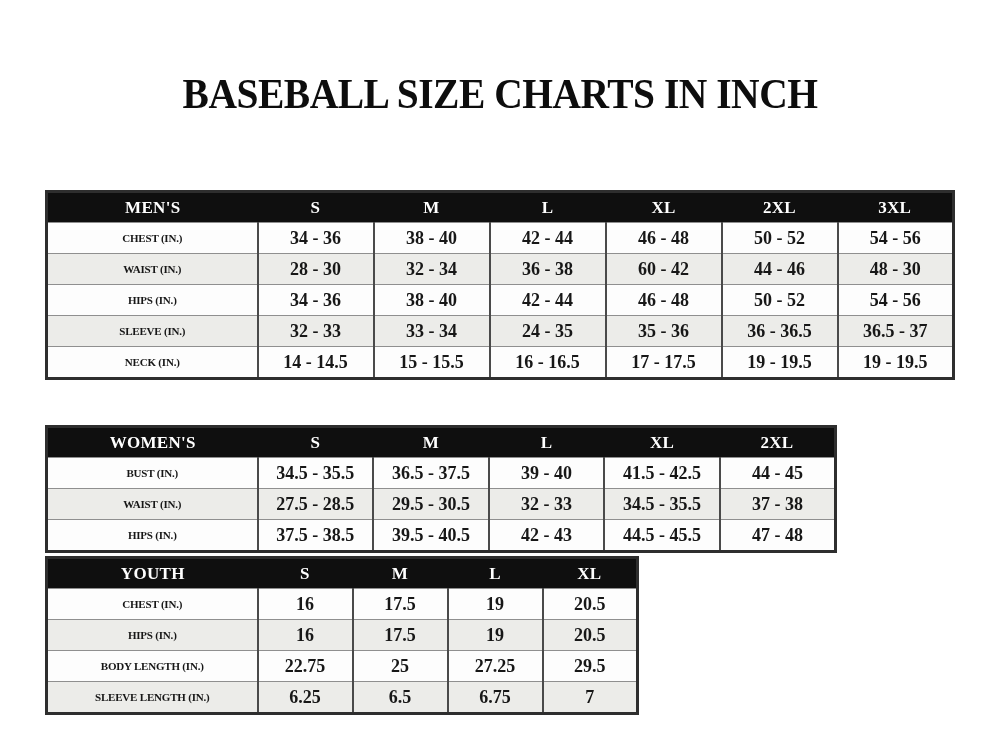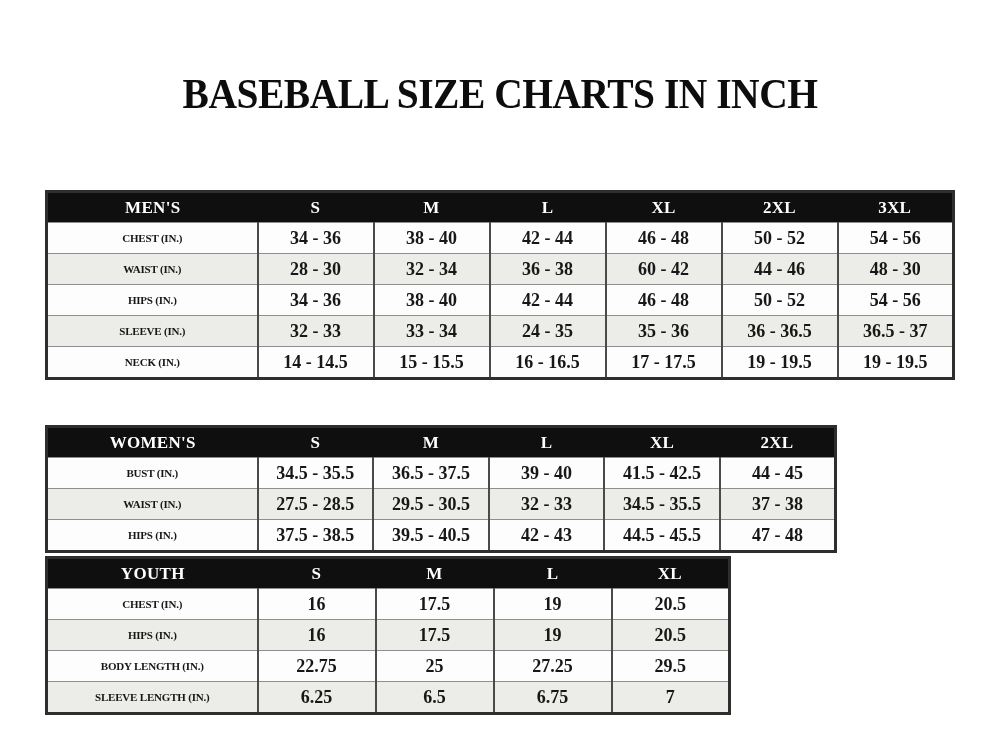--- a/index.html
+++ b/index.html
@@ -41,21 +41,21 @@
     white-space: nowrap;
   }
   table.size-table {
     position: absolute;
     border-collapse: collapse;
     table-layout: fixed;
     border: 3px solid var(--border-dark);
   }
   #table-mens   { top: 190px; left: 45px; width: 910px; border-radius: 14px; }
   #table-womens { top: 401px; left: 45px; width: 792px; margin-top: 24px; }
-  #table-youth  { top: 556px; left: 45px; width: 686px; }
+  #table-youth  { top: 556px; left: 45px; width: 594px; }
   col.label-col { width: 211px; }
   th {
     background: var(--header-bg);
     color: var(--header-text);
     font-size: 17px;
     font-weight: bold;
     height: 29px;
     border: 0;
     letter-spacing: 0.3px;
     padding: 0;

